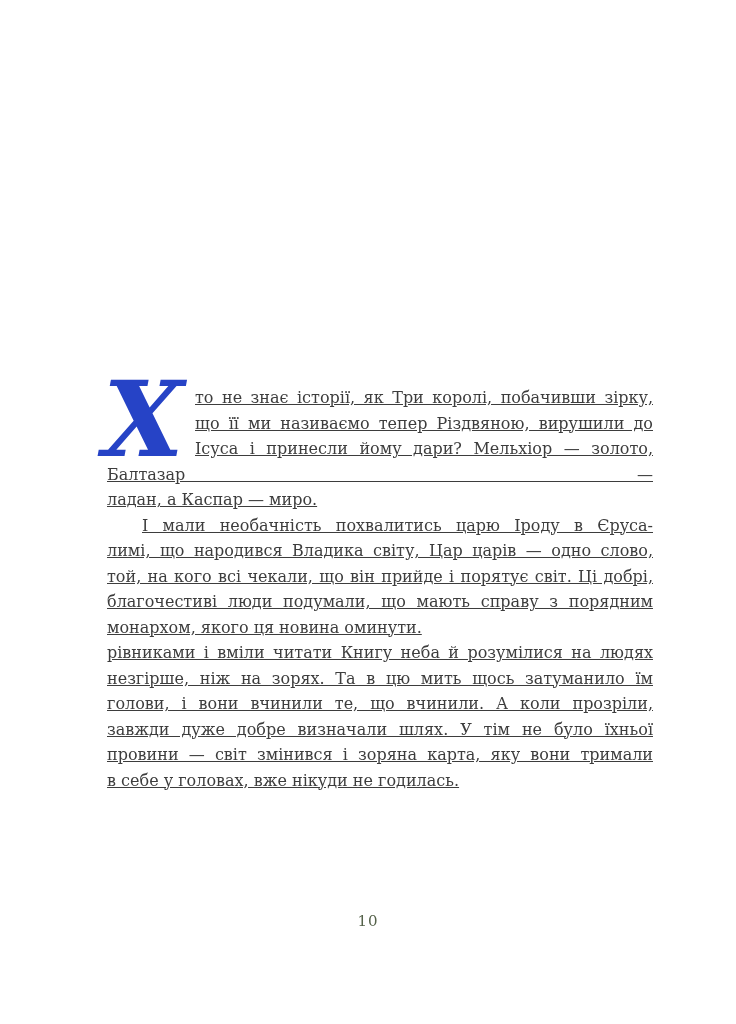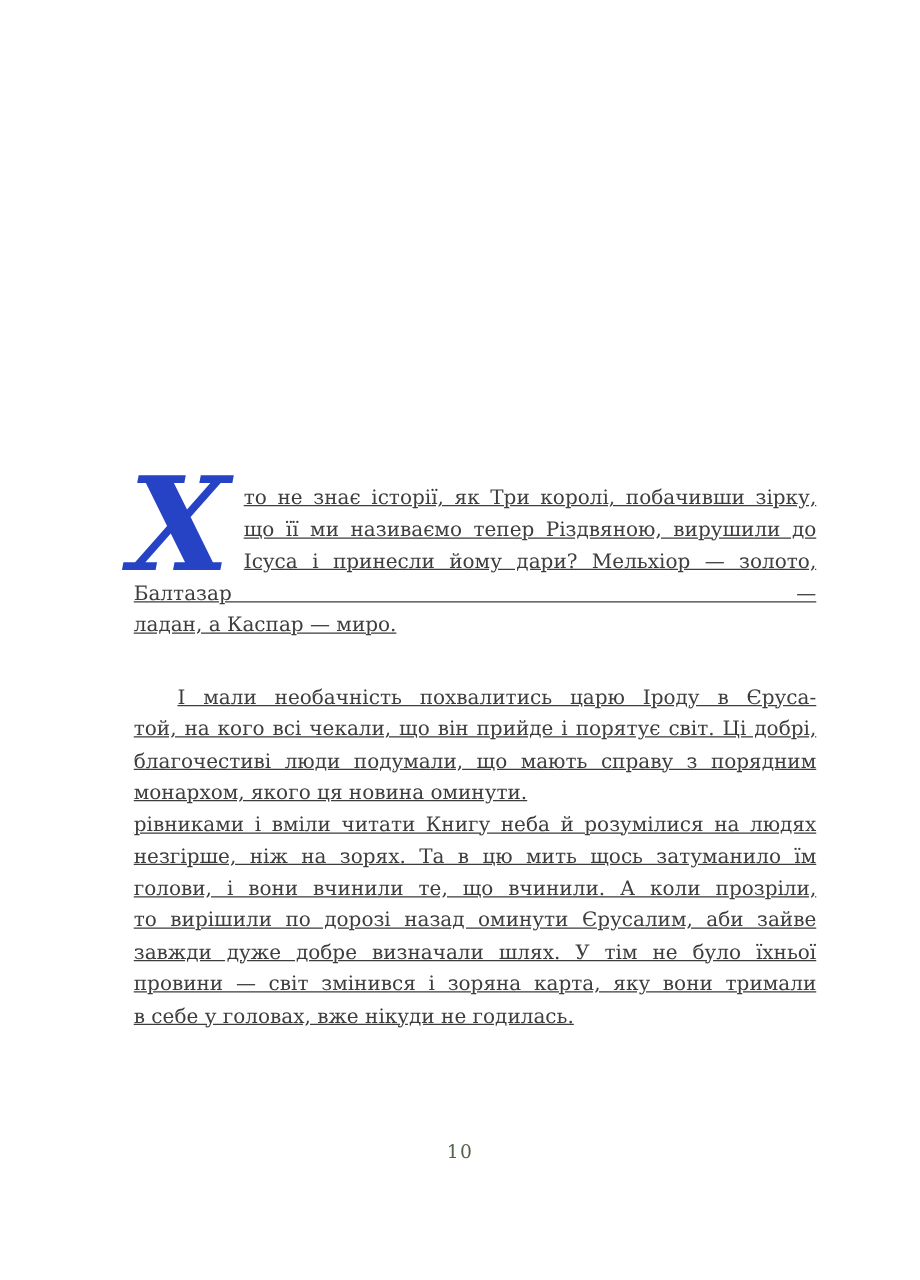--- a/index.html
+++ b/index.html
@@ -33,21 +33,20 @@
     text-align: justify;
     text-align-last: justify;
     white-space: normal;
     text-decoration: underline;
   }
   .line.last {
     text-align-last: left;
   }
   .line.indent {
     text-indent: 35px;
-    margin-top: 32px;
   }
   .drop-cap {
     float: left;
     width: 88px;
     height: 76px;
     font-family: "DejaVu Serif", "Liberation Serif", serif;
     font-style: italic;
     font-weight: bold;
     font-size: 104px;
     line-height: 70px;
@@ -76,30 +75,30 @@
     <p class="para">
       <span class="drop-cap">Х</span>
       <span class="line">то не знає історії, як Три королі, побачивши зірку,</span>
       <span class="line">що її ми називаємо тепер Різдвяною, вирушили до</span>
       <span class="line">Ісуса і принесли йому дари? Мельхіор — золото, Балтазар —</span>
       <span class="line last">ладан, а Каспар — миро.</span>
     </p>
 
     <p class="para">
       <span class="line indent">І мали необачність похвалитись царю Іроду в Єруса-</span>
+      <span class="line">лимі, що народився Владика світу, Цар царів — одно слово,</span>
       <span class="line">той, на кого всі чекали, що він прийде і порятує світ. Ці добрі,</span>
       <span class="line">благочестиві люди подумали, що мають справу з порядним</span>
       <span class="line last">монархом, якого ця новина оминути.</span>
     </p>
 
     <p class="para">
       <span class="line">рівниками і вміли читати Книгу неба й розумілися на людях</span>
       <span class="line">незгірше, ніж на зорях. Та в цю мить щось затуманило їм</span>
       <span class="line">голови, і вони вчинили те, що вчинили. А коли прозріли,</span>
-      <span class="line">то вирішили по дорозі назад оминути Єрусалим, аби зайве</span>
       <span class="line">завжди дуже добре визначали шлях. У тім не було їхньої</span>
       <span class="line">провини — світ змінився і зоряна карта, яку вони тримали</span>
       <span class="line last">в себе у головах, вже нікуди не годилась.</span>
     </p>
 
   </div>
 
   <div class="page-number">10</div>
 
 </div>

